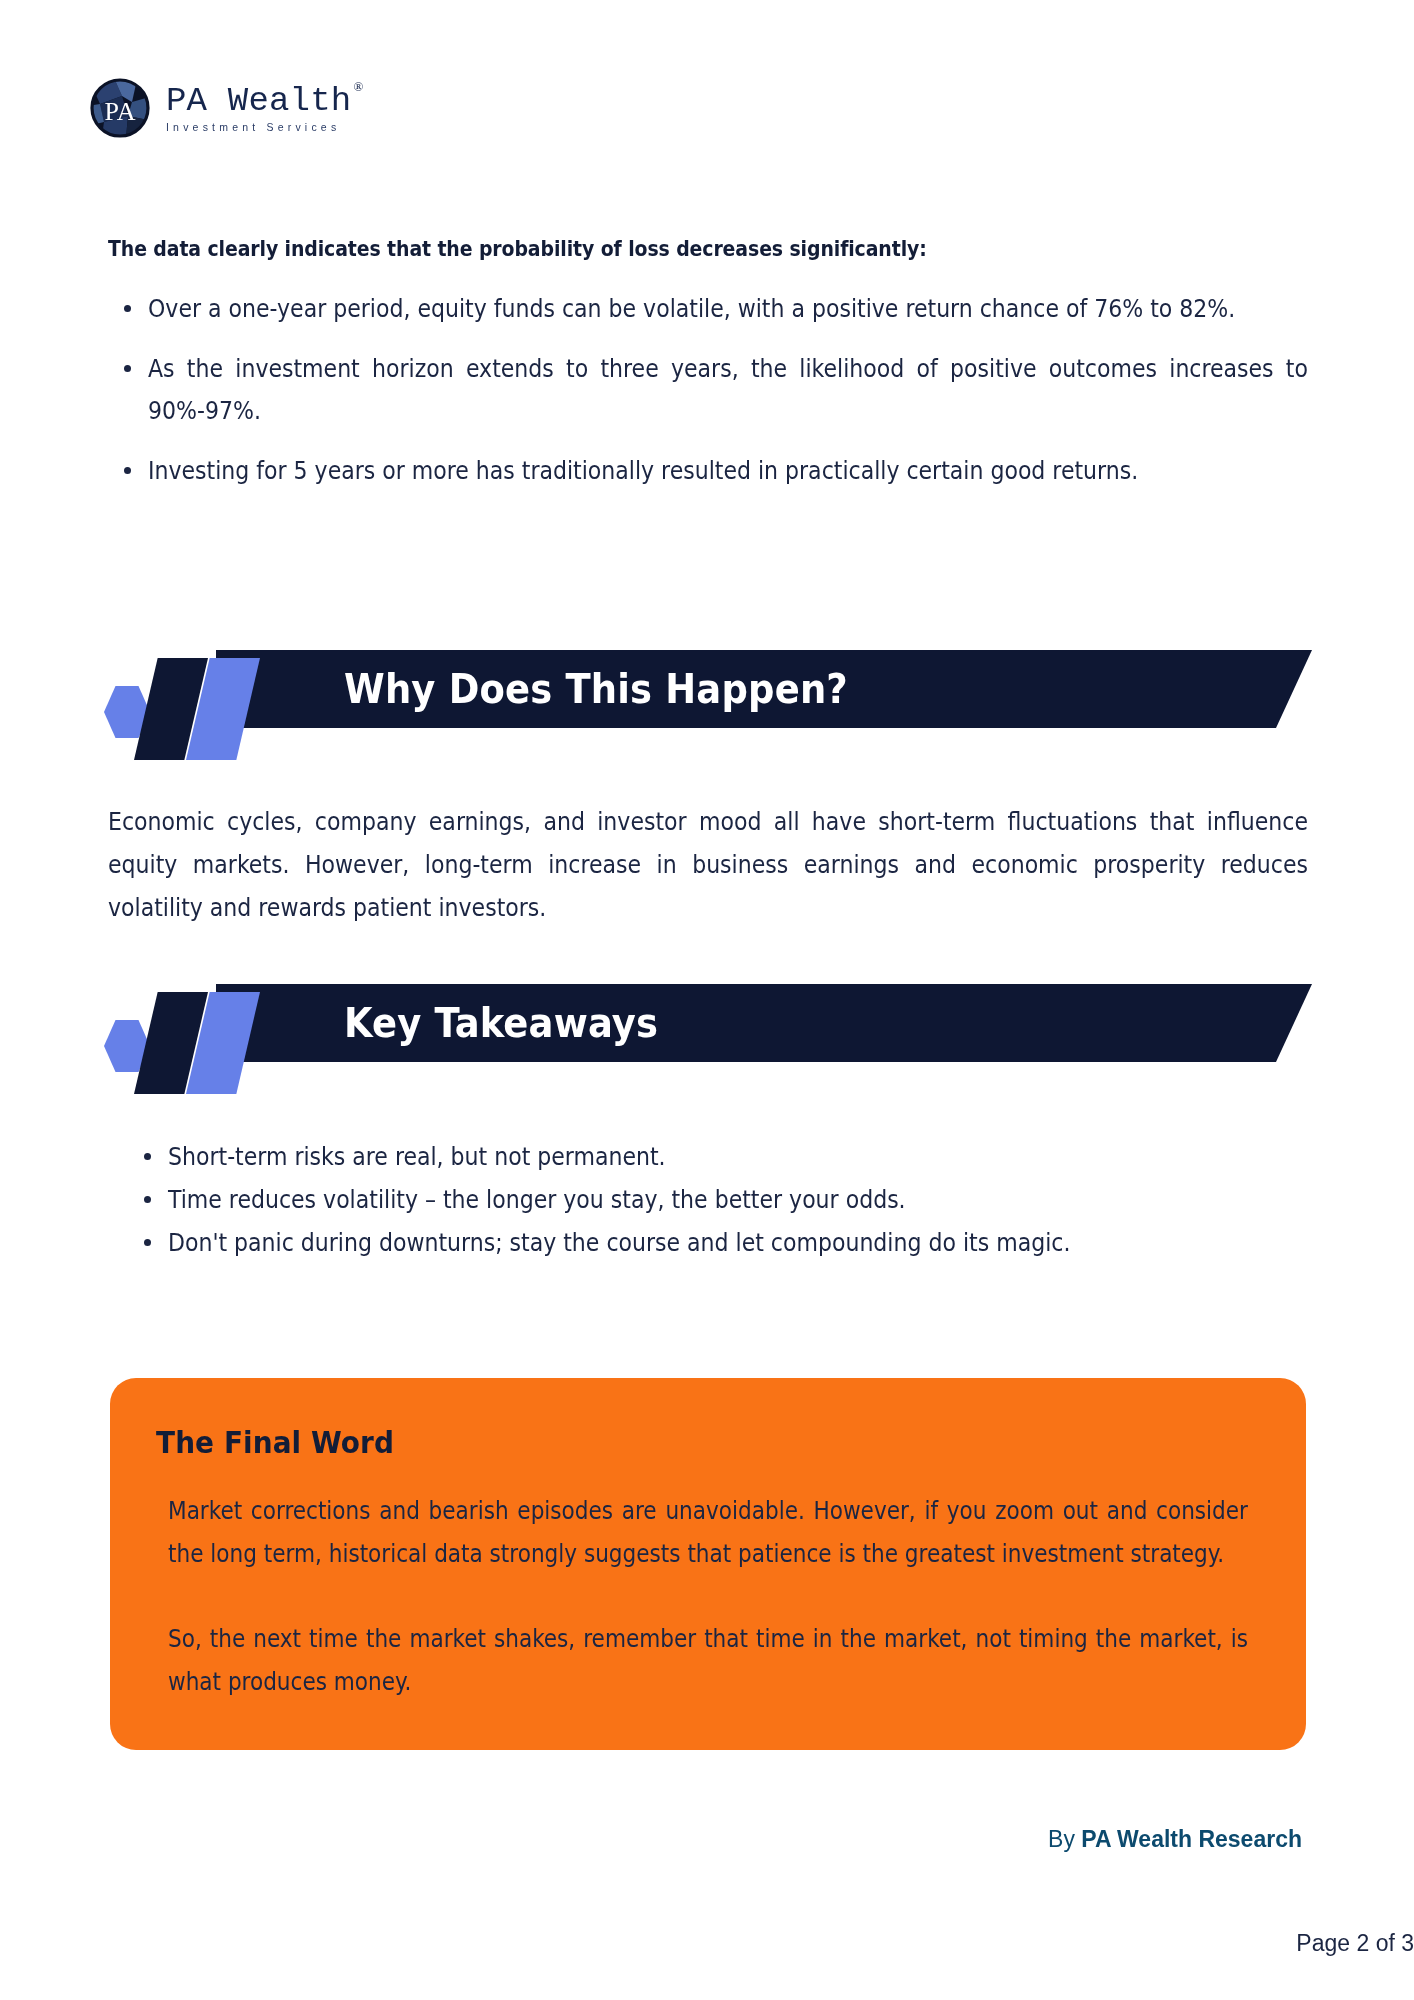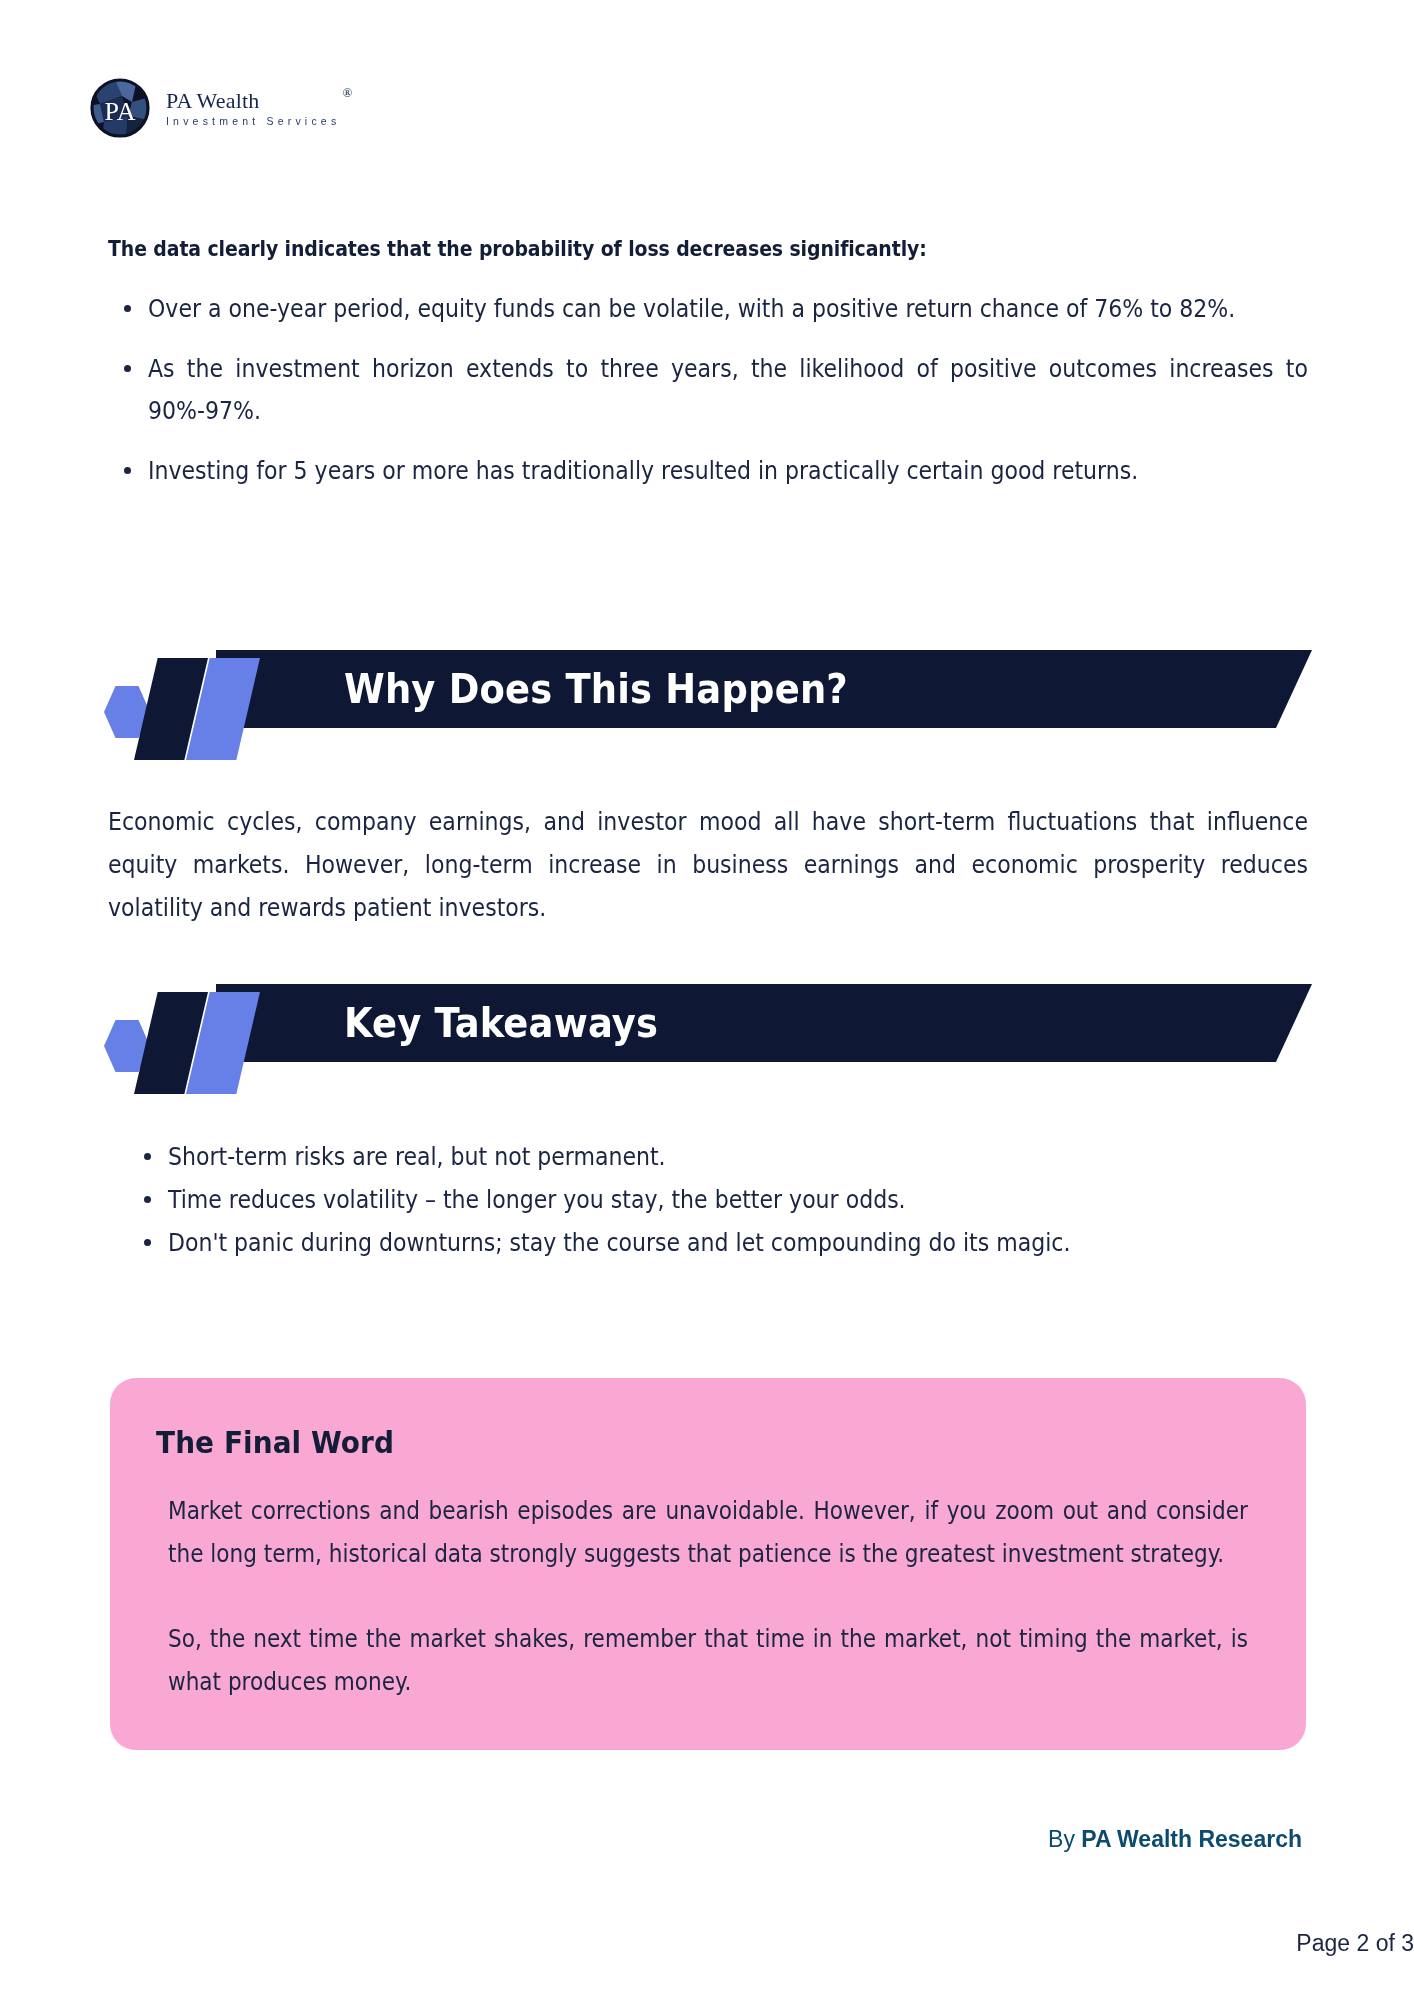--- a/index.html
+++ b/index.html
@@ -37,22 +37,22 @@
     flex: 0 0 auto;
   }
   .logo-text-wrap {
     display: flex;
     flex-direction: column;
     justify-content: center;
     line-height: 1;
     position: relative;
   }
   .logo-title {
-    font-family: Liberation Serif, serif;
-    font-size: 22px;
+    font-family: Liberation Mono, monospace;
+    font-size: 34px;
     color: #16264d;
     letter-spacing: 0.2px;
     font-weight: 400;
     white-space: nowrap;
   }
   .logo-reg {
     position: absolute;
     right: -12px;
     top: -4px;
     font-family: "Liberation Serif", serif;
@@ -208,21 +208,21 @@
   .bullets-key > li { text-align: left; margin-bottom: 0px; }
   .bullets-key > li::before { top: 18px; left: 14px; }
 
   
   .final-box {
     position: absolute;
     left: 110px;
     top: 1378px;
     width: 1196px;
     height: 372px;
-    background: #f9a8d4;
+    background: #f97316;
     border-radius: 26px;
     padding: 36px 46px;
   }
   .final-title {
     font-family: "DejaVu Sans Condensed", "Liberation Sans Narrow", "Liberation Sans", sans-serif;
     font-weight: 700;
     font-size: 31px;
     color: #131d37;
     margin: 10px 0 30px 0;
     letter-spacing: 0.1px;

